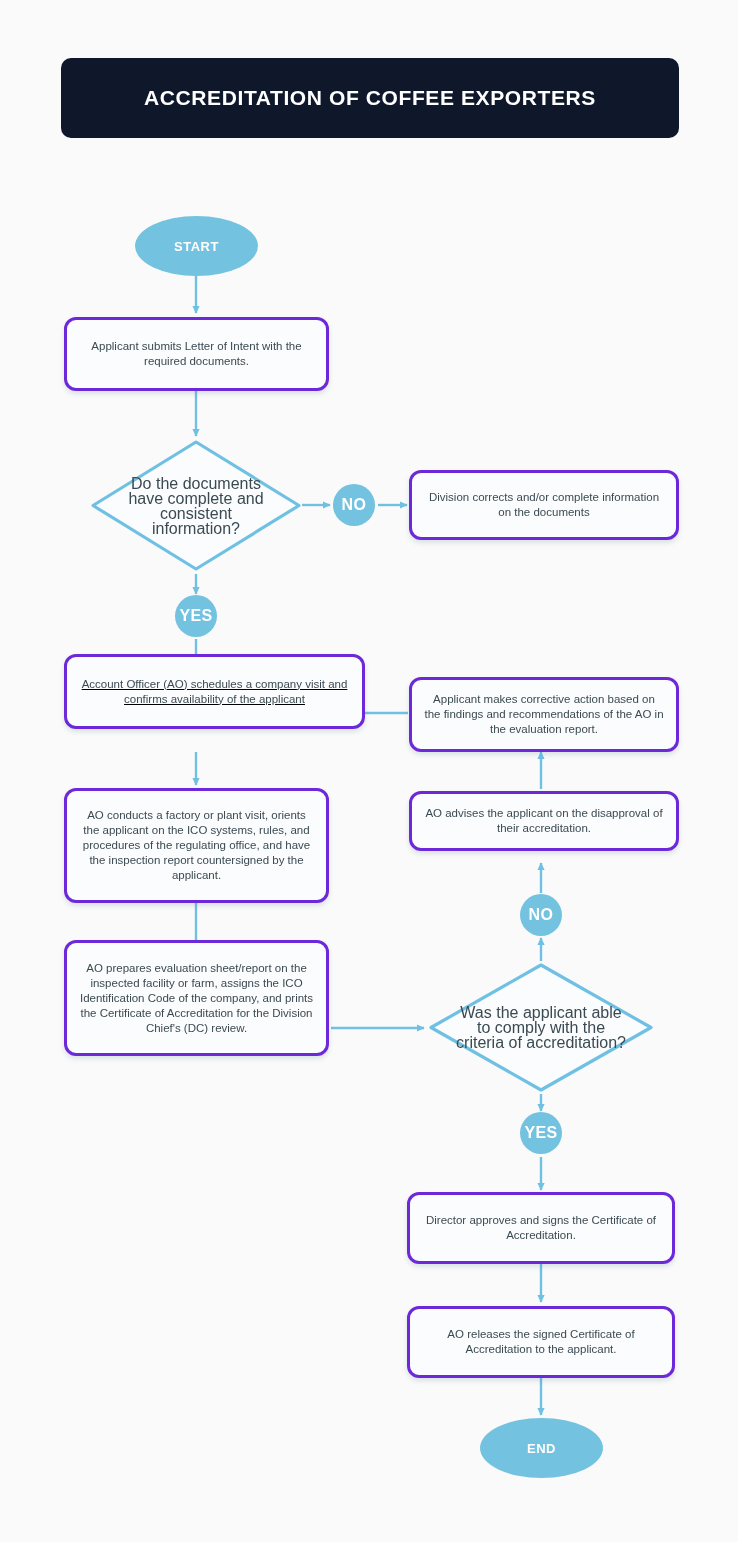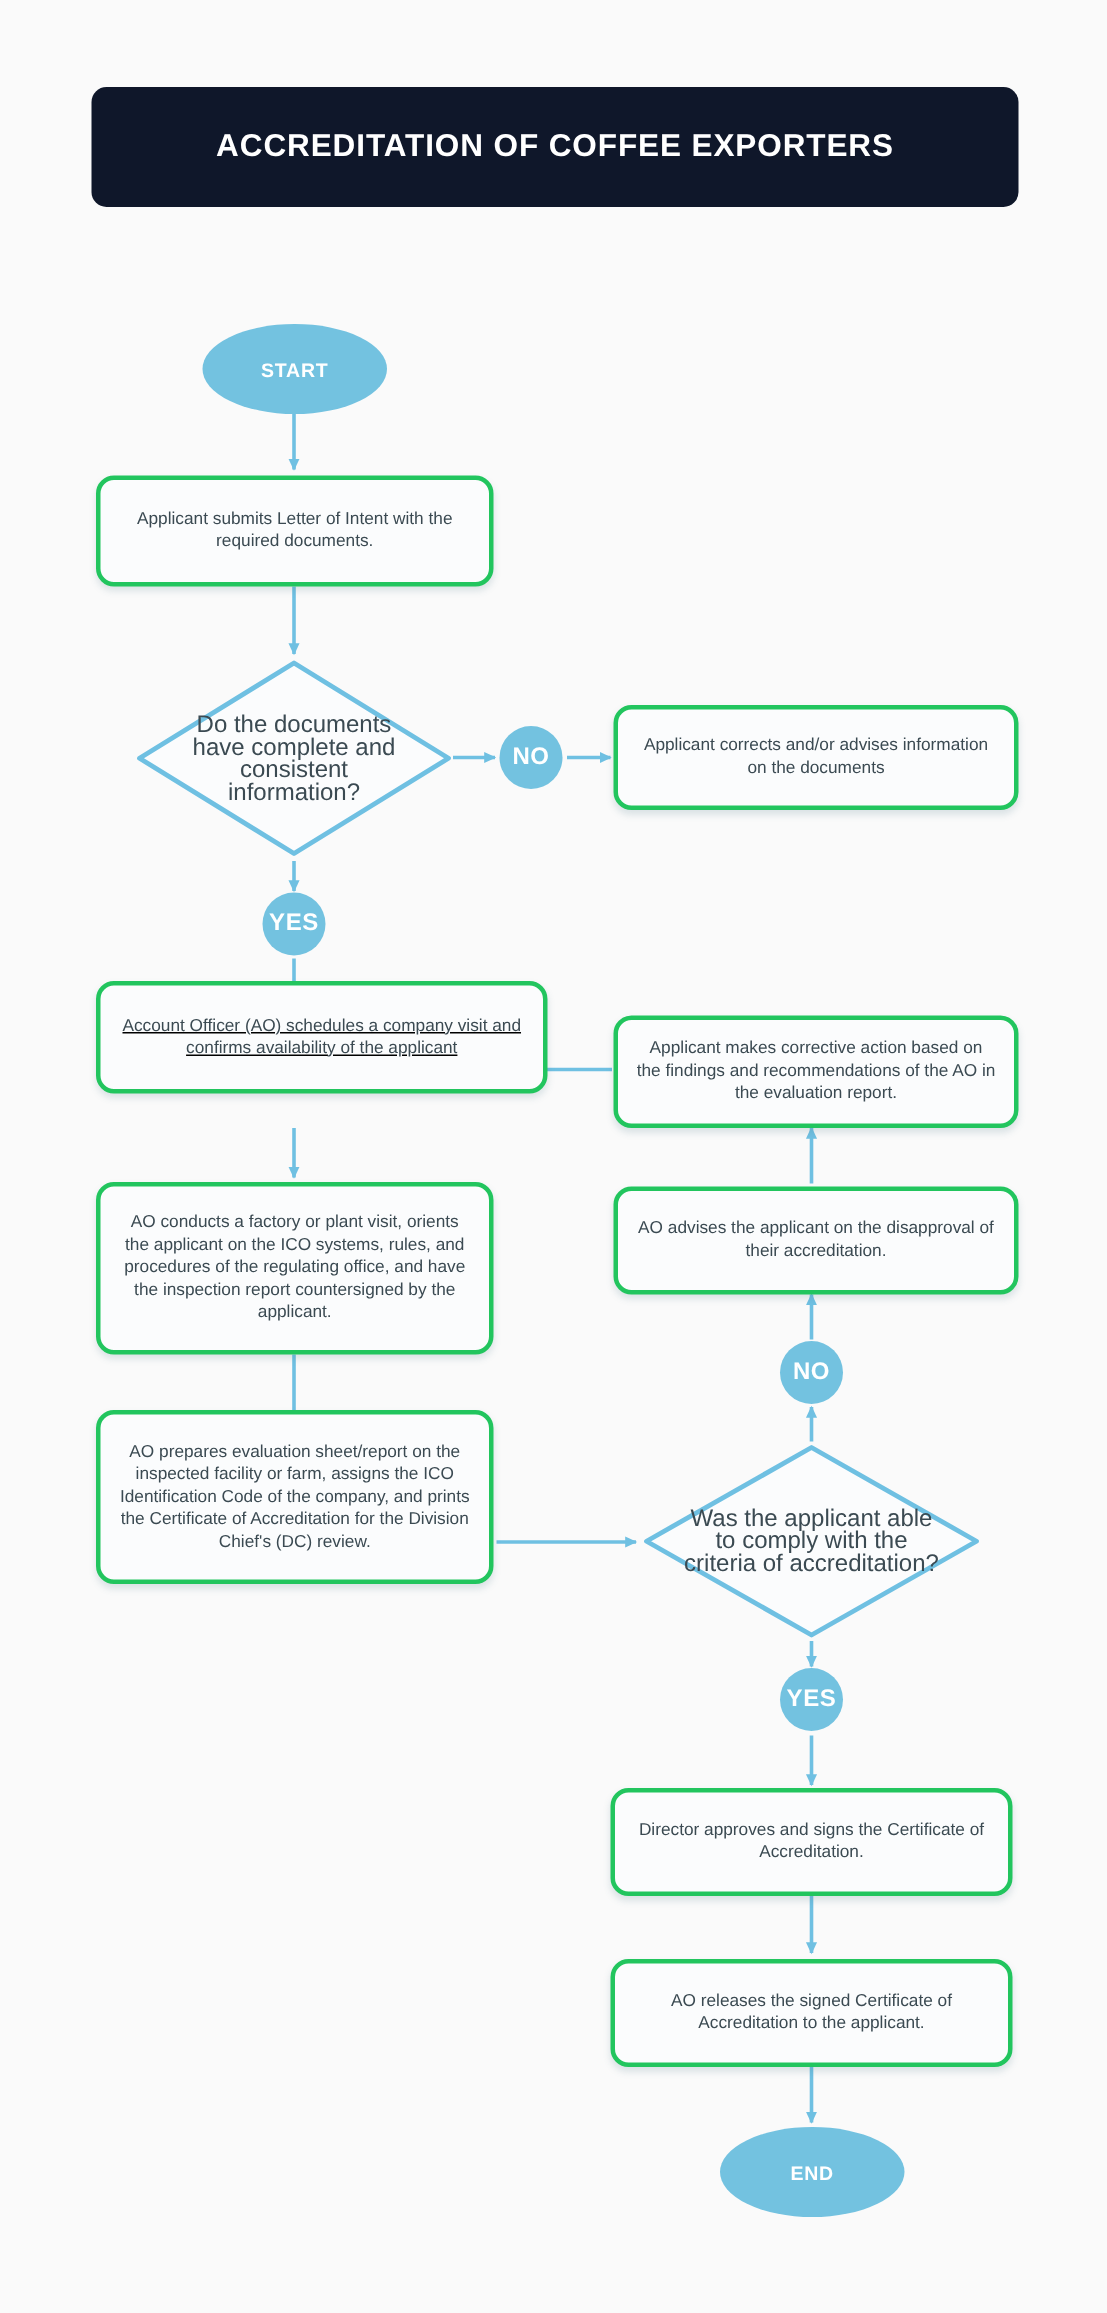--- a/index.html
+++ b/index.html
@@ -45,21 +45,21 @@
     font-weight: bold;
     letter-spacing: 0.6px;
     text-align: center;
   }
   .node {
     position: absolute;
     box-sizing: border-box;
   }
   .box {
     background: #fbfcfd;
-    border: 3px solid #22c55e;
+    border: 3px solid #6d28d9;
     border-radius: 12px;
     display: flex;
     align-items: center;
     justify-content: center;
     padding: 8px 12px;
     box-shadow: 0 3px 5px rgba(80,120,140,0.18);
   }
   .box .box-text {
     color: #3b4a52;
     font-size: 11.5px;
@@ -183,40 +183,40 @@
       <path d="M108,5 L211,68.5 L108,132 L5,68.5 Z" fill="#fbfcfd" stroke="#6fc0e2" stroke-width="3.2" stroke-linejoin="round"></path>
     </svg>
     <div class="decision-label">Do the documents have complete and consistent information?</div>
   </div>
 
   <div class="badge" style="left:333px; top:484px;">
     <span class="badge-text">NO</span>
   </div>
 
   <div class="node box" style="left:409px; top:470px; width:270px; height:70px;">
-    <div class="box-text">Applicant corrects and/or advises information on the documents</div>
+    <div class="box-text">Division corrects and/or complete information on the documents</div>
   </div>
 
   <div class="badge" style="left:175px; top:595px;">
     <span class="badge-text">YES</span>
   </div>
 
   <div class="node box" style="left:64px; top:654px; width:301px; height:75px;text-decoration:underline;">
     <div class="box-text">Account Officer (AO) schedules a company visit and confirms availability of the applicant</div>
   </div>
 
   <div class="node box" style="left:409px; top:677px; width:270px; height:75px;">
     <div class="box-text">Applicant makes corrective action based on the findings and recommendations of the AO in the evaluation report.</div>
   </div>
 
   <div class="node box" style="left:64px; top:788px; width:265px; height:115px;">
     <div class="box-text">AO conducts a factory or plant visit, orients the applicant on the ICO systems, rules, and procedures of the regulating office, and have the inspection report countersigned by the applicant.</div>
   </div>
 
-  <div class="node box" style="left:409px; top:791px; width:270px; height:72px;">
+  <div class="node box" style="left:409px; top:791px; width:270px; height:60px;">
     <div class="box-text">AO advises the applicant on the disapproval of their accreditation.</div>
   </div>
 
   <div class="badge" style="left:520px; top:894px;">
     <span class="badge-text">NO</span>
   </div>
 
   <div class="node box" style="left:64px; top:940px; width:265px; height:116px;">
     <div class="box-text">AO prepares evaluation sheet/report on the inspected facility or farm, assigns the ICO Identification Code of the company, and prints the Certificate of Accreditation for the Division Chief's (DC) review.</div>
   </div>

